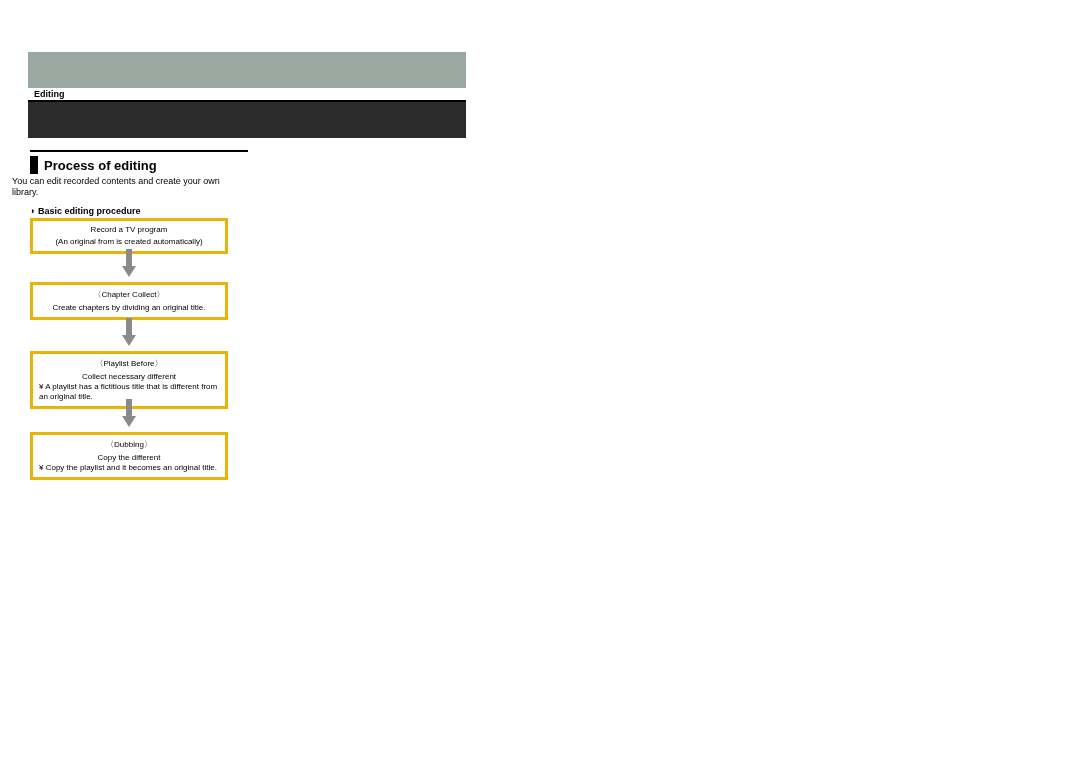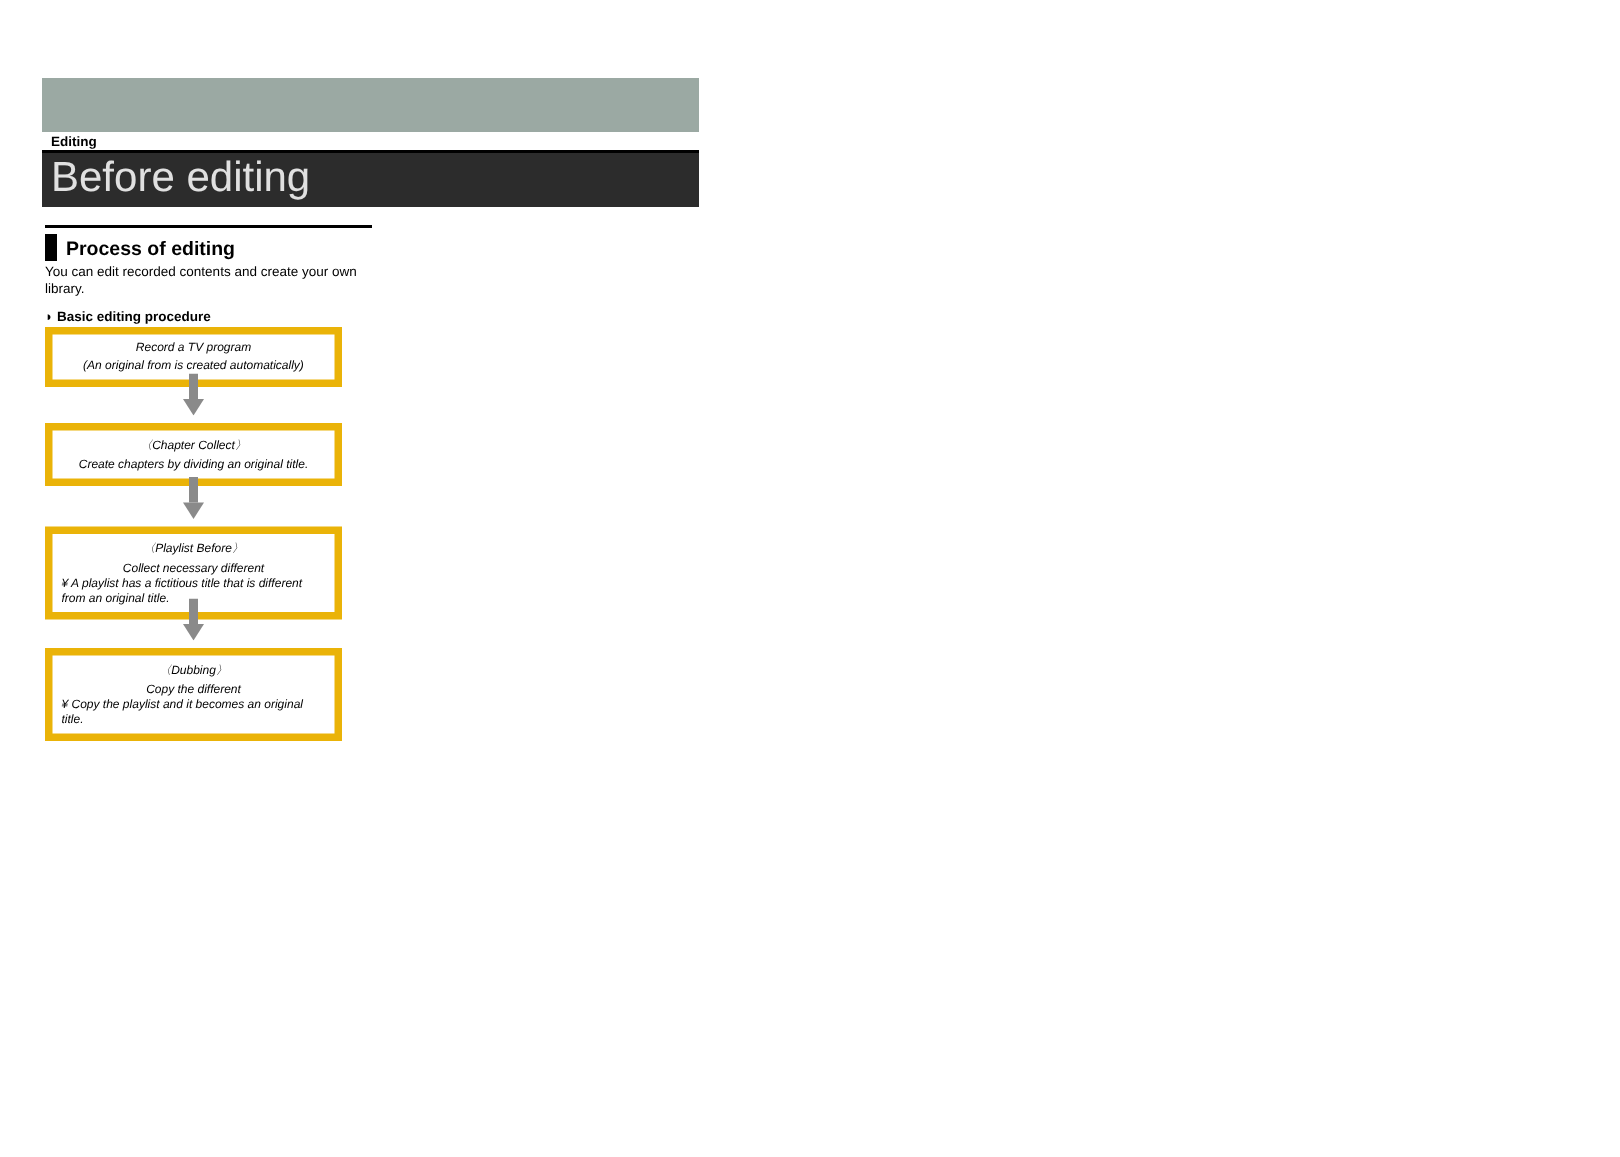--- a/index.html
+++ b/index.html
@@ -71,46 +71,45 @@
     height: 18px;
     background: #000;
     margin-right: 6px;
   }
   .section-title {
     font-size: 13px;
     font-weight: bold;
   }
   .intro-text {
     position: absolute;
-    left: 30px;
+    left: 12px;
     top: 176px;
     width: 210px;
     font-size: 9px;
     line-height: 1.25;
   }
   .sub-head {
     position: absolute;
     left: 30px;
     top: 206px;
     font-size: 9px;
     font-weight: bold;
   }
   .sub-head::before {
     content: "◗ ";
     font-size: 9px;
   }
   .proc-box {
     position: absolute;
     left: 30px;
     width: 198px;
-    border: 5px solid #eab308;
+    border: 3px solid #eab308;
     text-align: center;
     padding: 4px 6px;
     box-sizing: border-box;
-    font-style: italic;
   }
   .proc-box .bx-title {
     font-size: 8px;
     margin-bottom: 3px;
   }
   .proc-box .bx-body {
     font-size: 8px;
     line-height: 1.25;
   }
   .proc-box .bx-note {
@@ -135,21 +134,20 @@
 </style>
 </head>
 <body>
 
 <div class="page">
 
   <div class="top-band"></div>
   <div class="category-label">Editing</div>
 
   <div class="title-band"></div>
-  <div class="title-text">Before editing</div>
 
   <div class="section-divider"></div>
 
   <div class="section-head">
     <div class="section-marker"></div>
     <div class="section-title">Process of editing</div>
   </div>
 
   <div class="intro-text">You can edit recorded contents and create your own library.</div>
 

